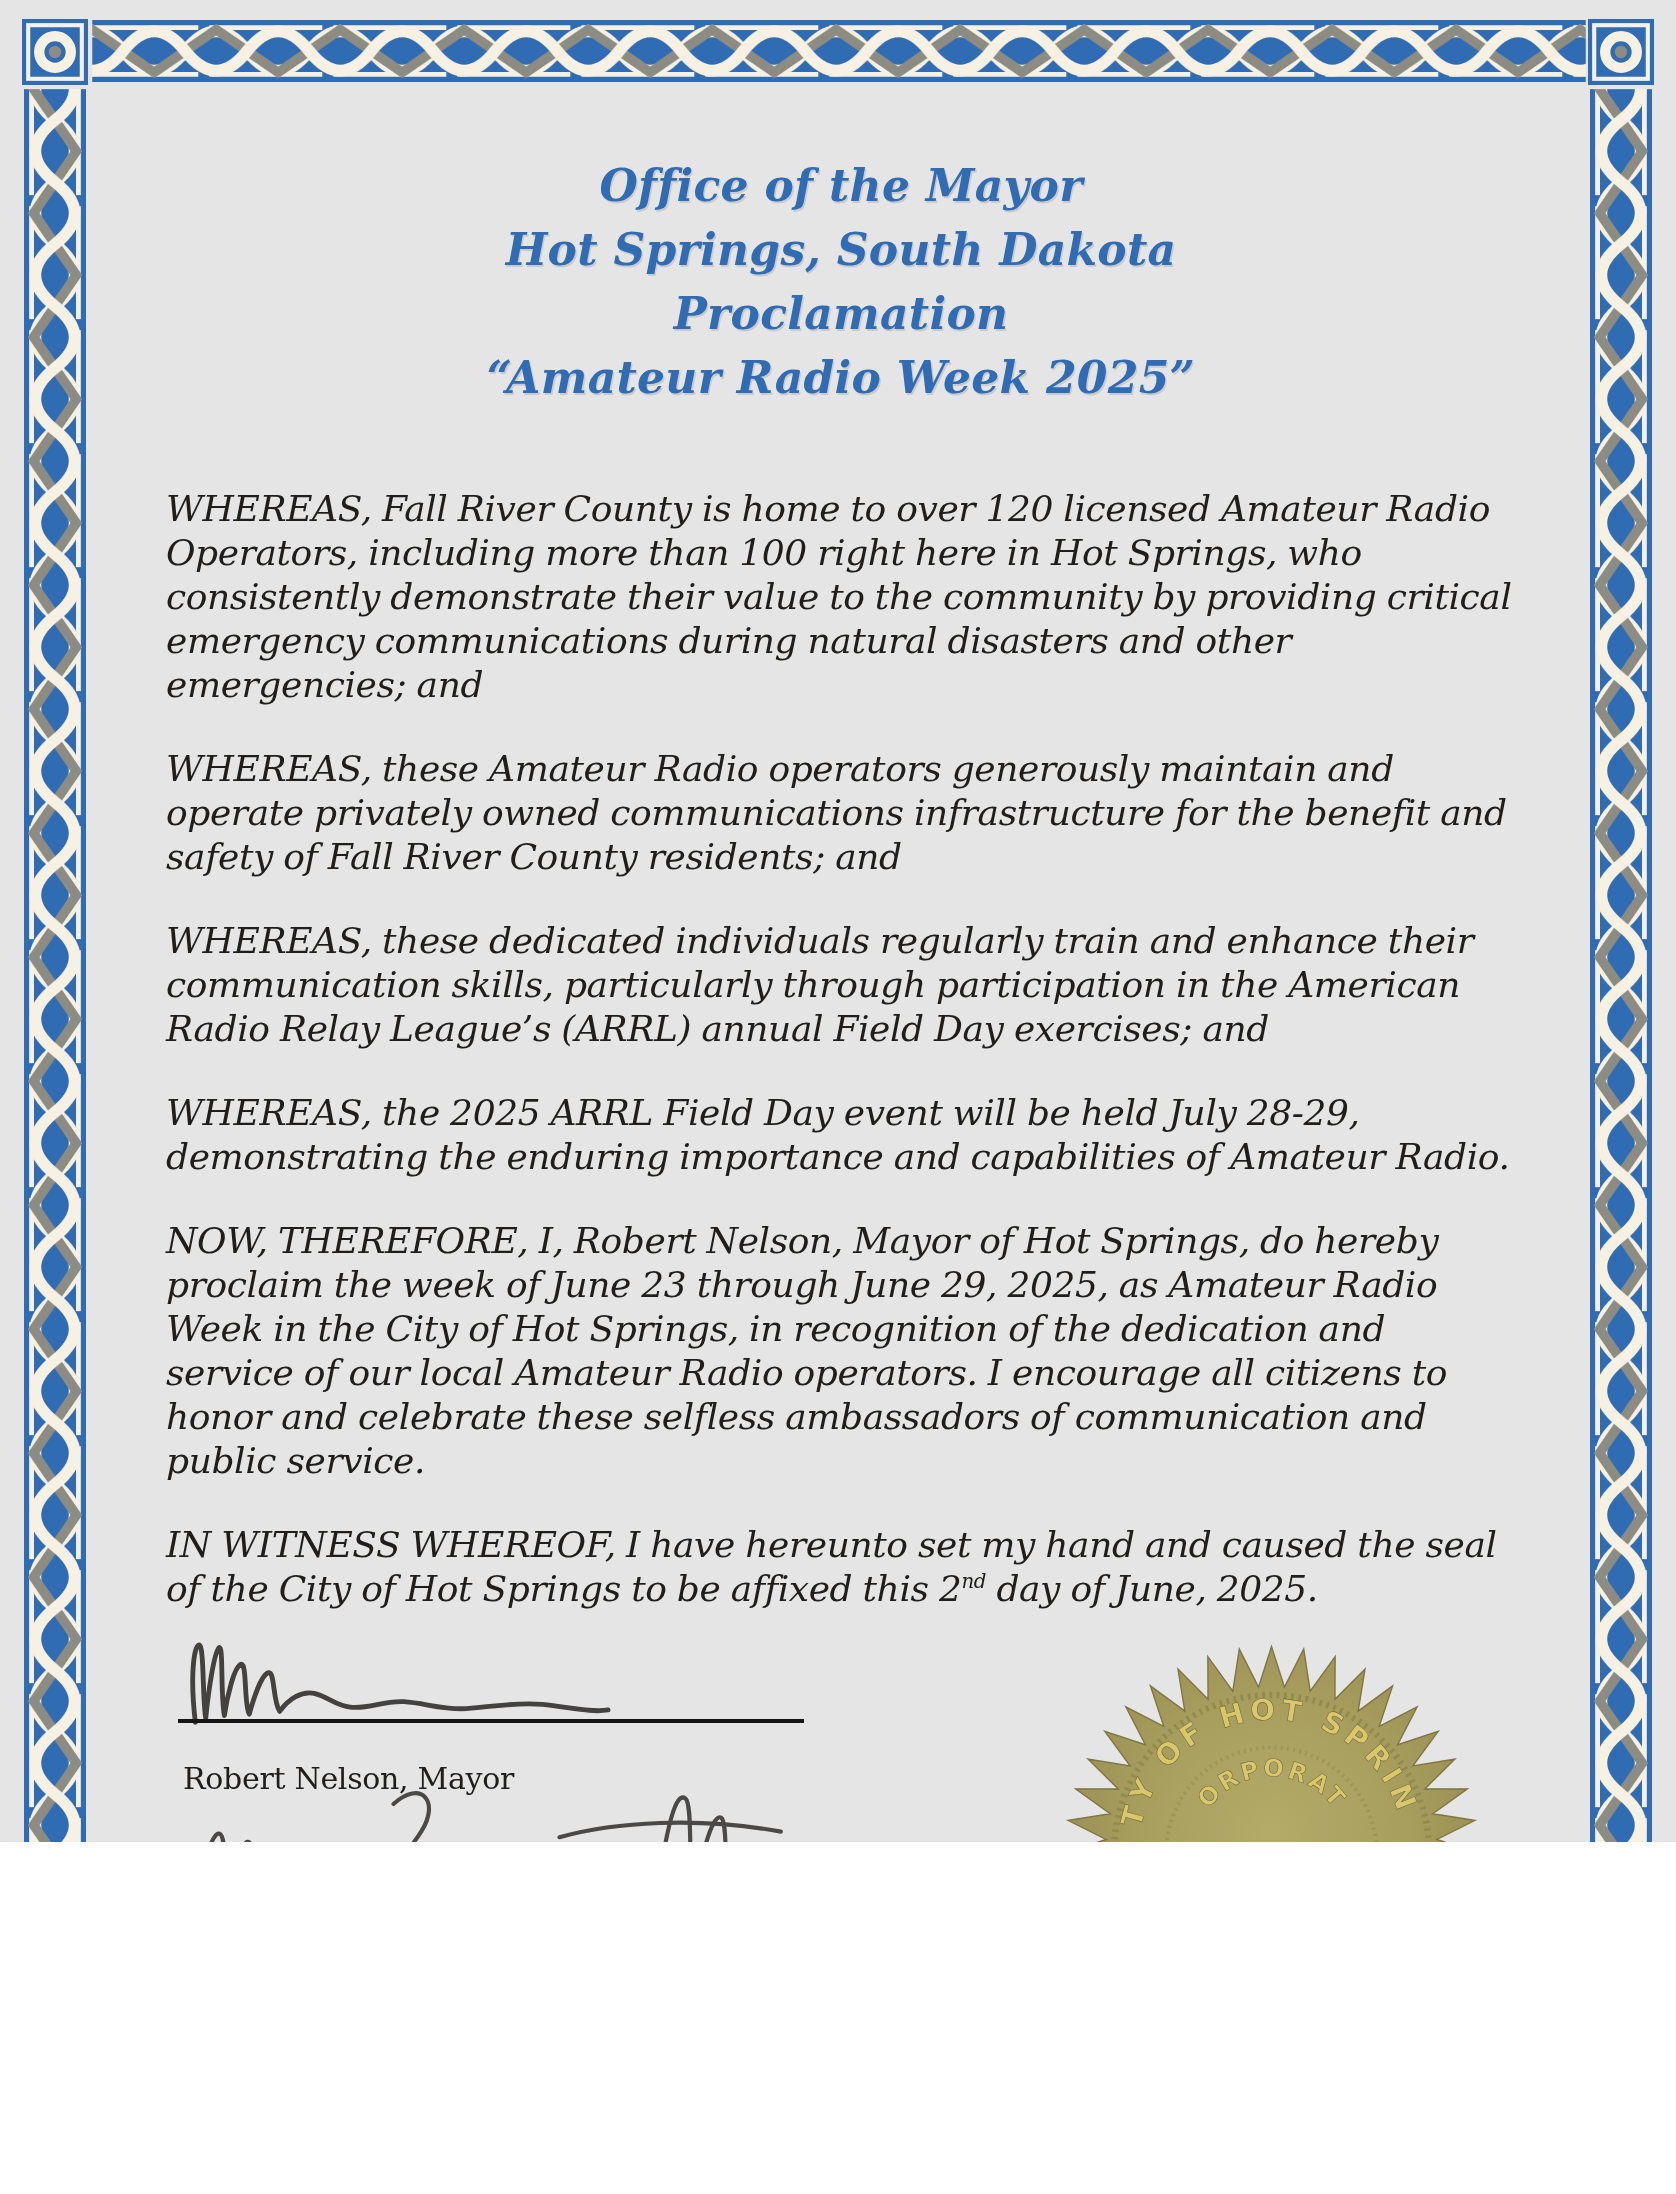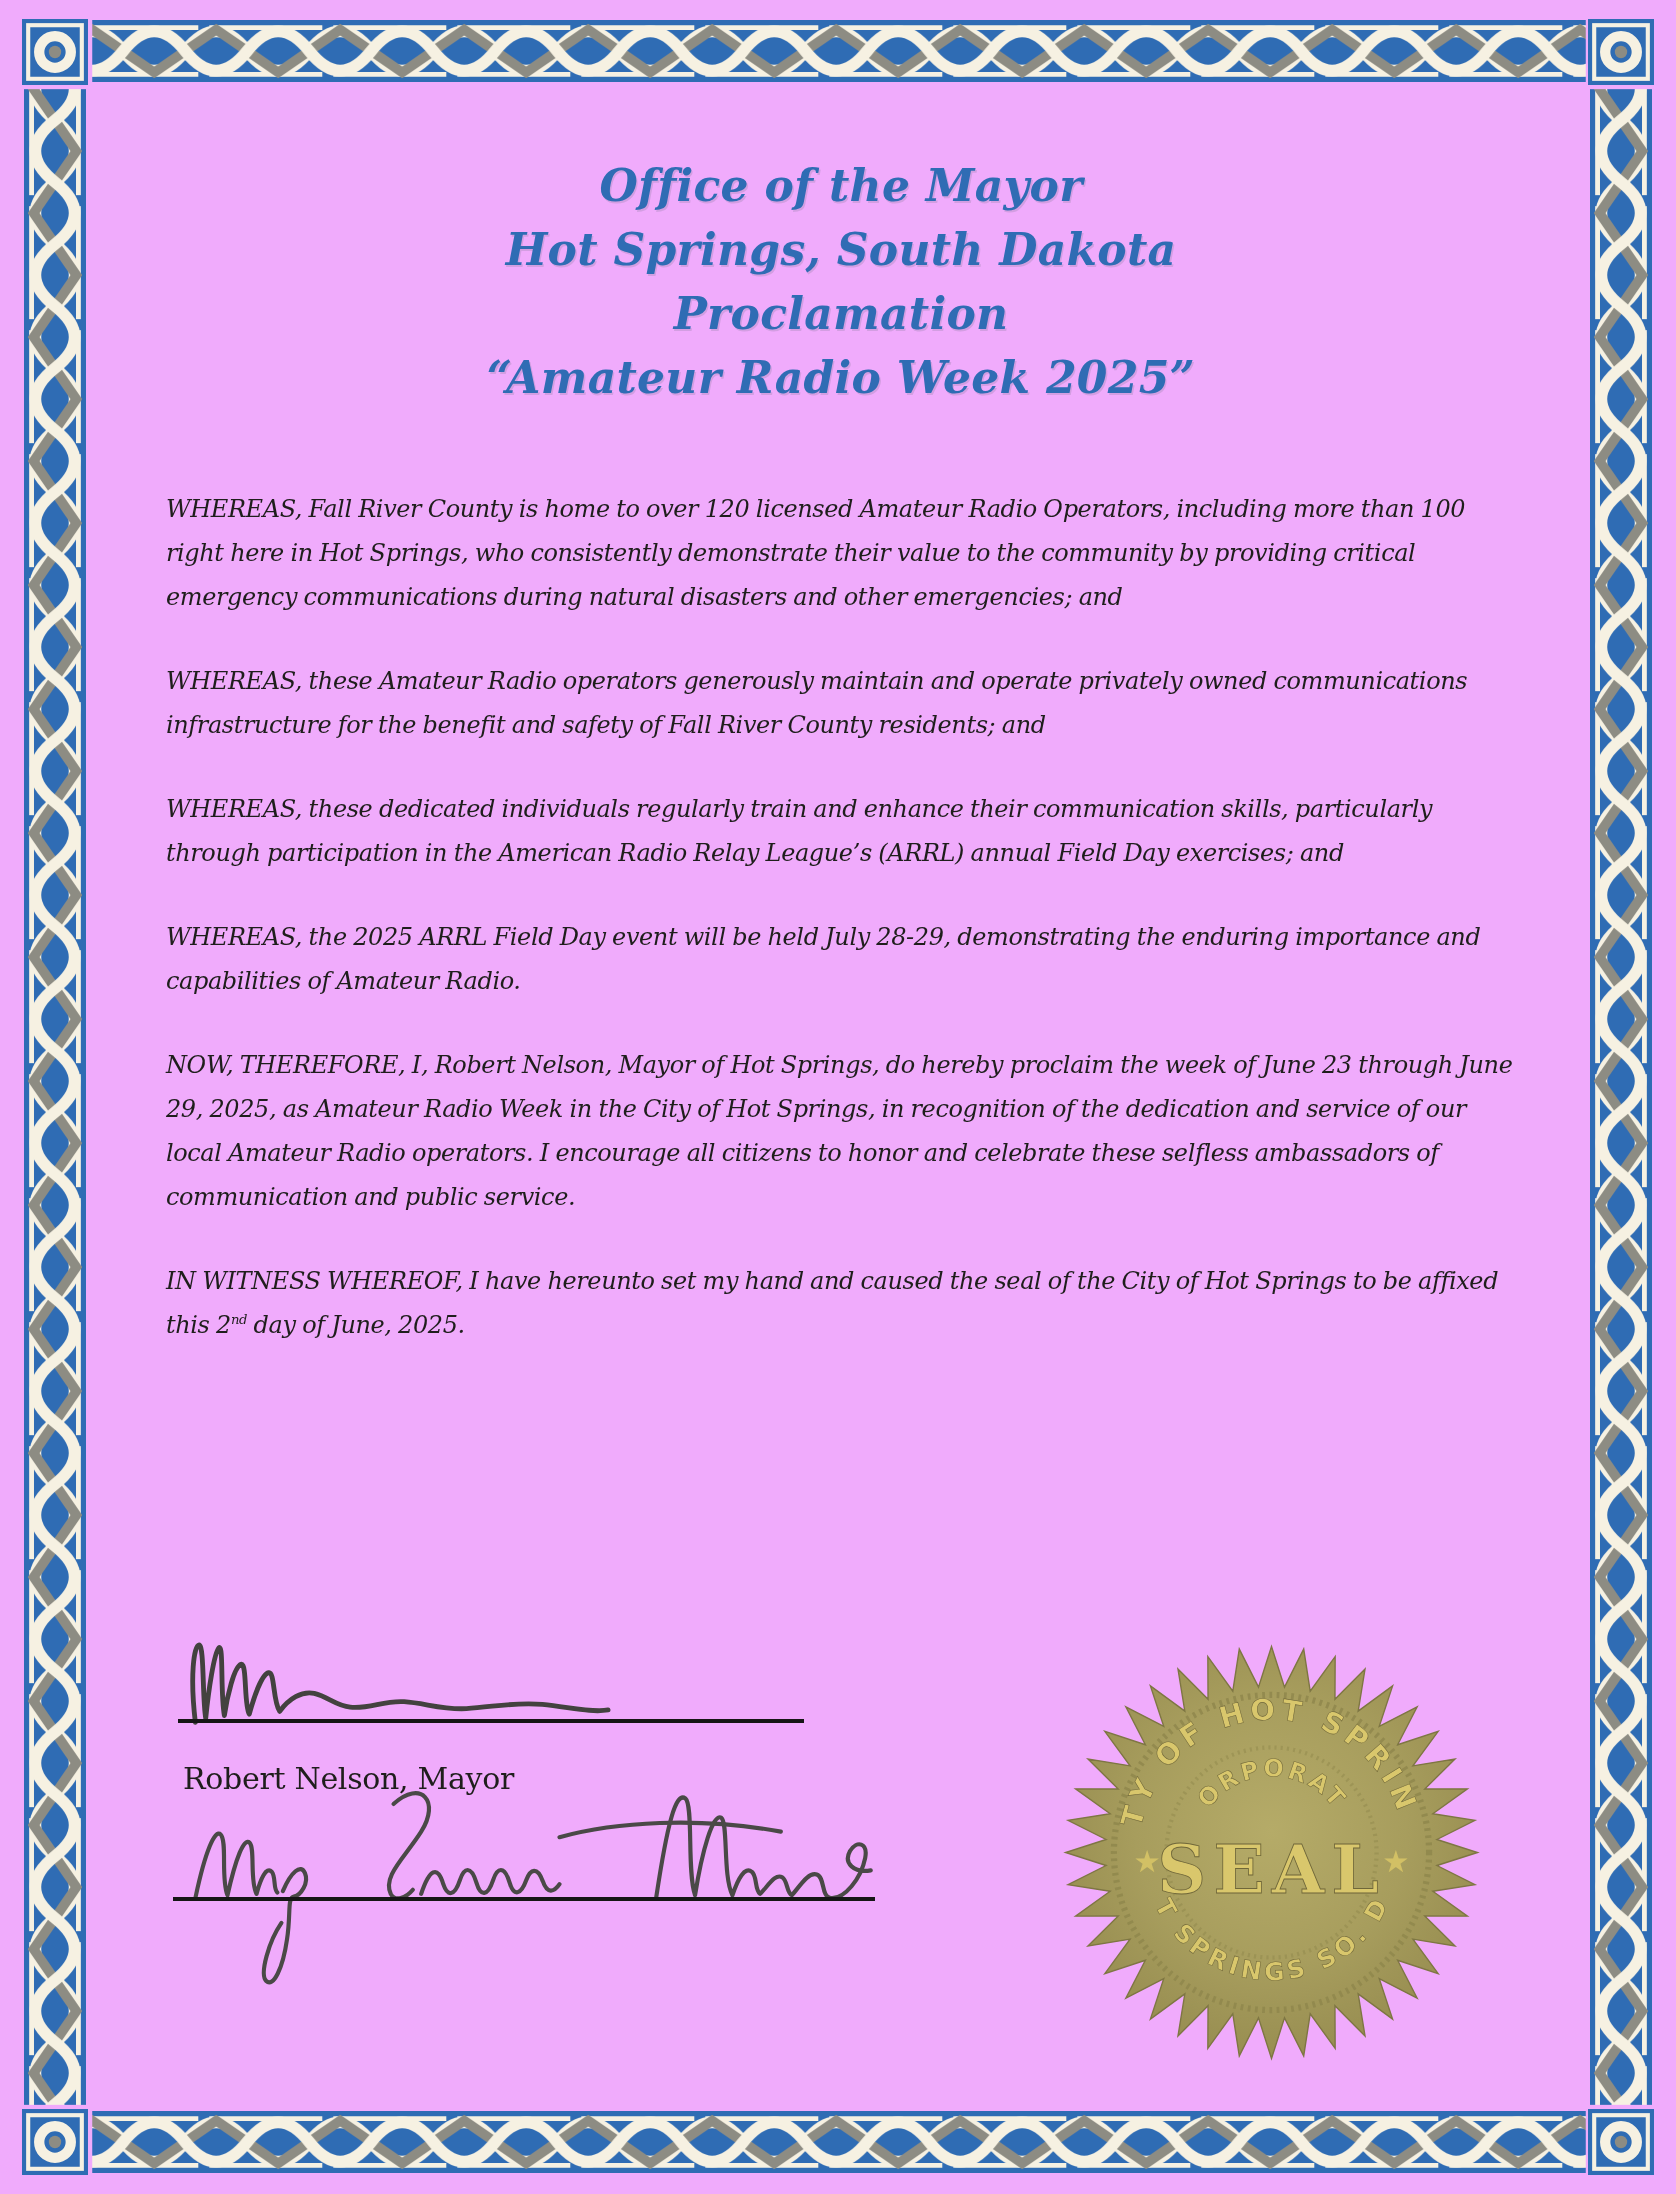--- a/index.html
+++ b/index.html
@@ -1,19 +1,19 @@
 <!DOCTYPE html>
 <html style="font-size:11px"><head>
 <meta charset="utf-8">
 <style>
   html,body{margin:0;padding:0;background:#ffffff;}
   .page{
     position:relative;
-    width:1677px;height:2194px;
-    background:#f0abfc;
+    width:1677px;height:1842px;
+    background:#e5e5e5;
     overflow:hidden;
     font-family:"DejaVu Serif", serif;
   }
   svg.defs{position:absolute;width:0;height:0;}
   .strip{position:absolute;display:block;}
   .corner{position:absolute;display:block;}
   
   .content{
     position:absolute;
     left:166px;top:154px;width:1350px;
@@ -27,21 +27,21 @@
   .hline{
     font-size:44px;
     line-height:64px;
     font-weight:700;
     color:#2f6cb4;
     text-shadow:1.4px 2.1px 0 rgba(110,115,135,0.22);
     letter-spacing:0.3px;
   }
   .content p{
     margin:0 0 40px 0;
-    font-size:24px;
+    font-size:36px;
     line-height:44px;
     letter-spacing:-0.4px;
     word-spacing:-0.7px;
     text-align:left;
   }
   .content p sup{font-size:0.55em;line-height:0;}
   
   .sig{position:absolute;overflow:visible;}
   .sig path{fill:none;stroke-linecap:round;stroke-linejoin:round;}
   .sig.sig1 path{stroke:#43423f;stroke-width:7px;}

